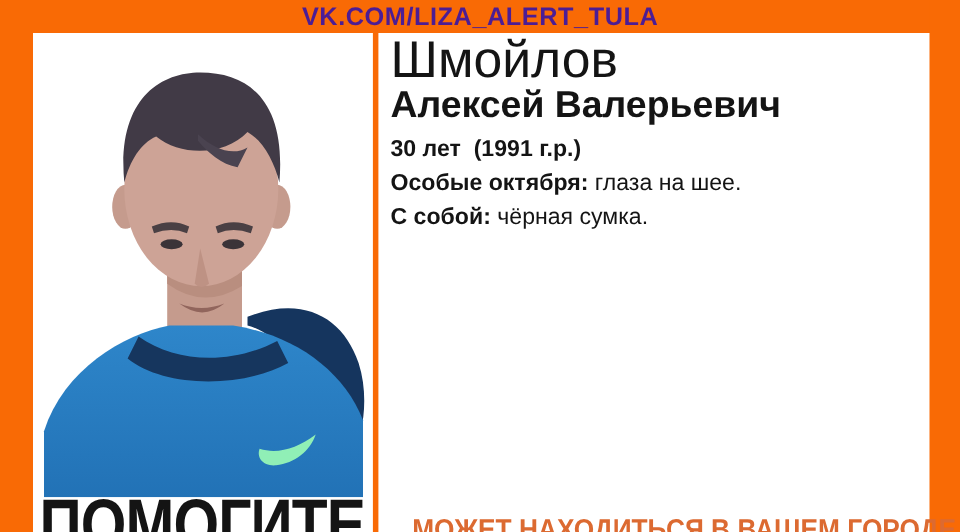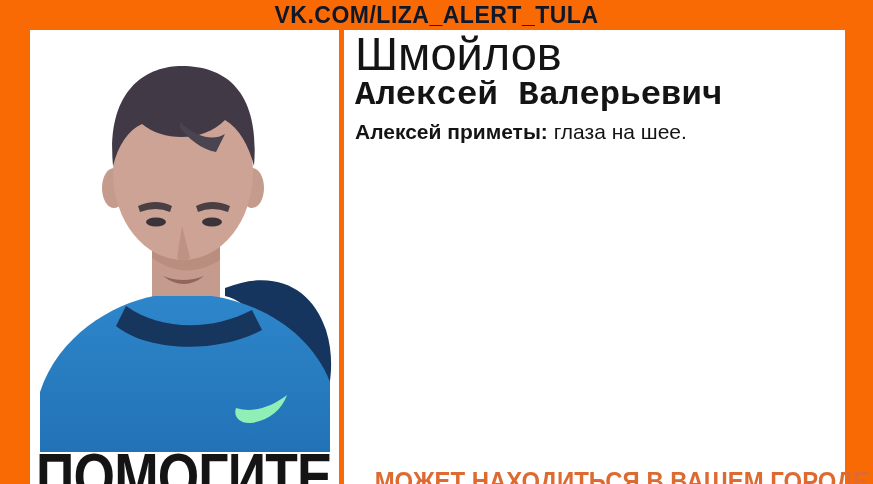--- a/index.html
+++ b/index.html
@@ -13,21 +13,21 @@
   }
   .poster { position: absolute; inset: 0; }
 
   
   .header-band {
     position: absolute; top: 0; left: 0; right: 0; height: 30px;
     background: #F96A05;
     display: flex; align-items: center; justify-content: center;
   }
   .header-url {
-    color: #0f172a; font-weight: 700; font-size: 23px;
+    color: #4c1d95; font-weight: 700; font-size: 23px;
     letter-spacing: 0.5px; line-height: 30px;
   }
   .border-left  { position: absolute; left: 0;  top: 0; bottom: 0; width: 30px; background: #F96A05; }
   .border-right { position: absolute; right: 0; top: 0; bottom: 0; width: 28px; background: #F96A05; }
   .divider      { position: absolute; left: 339px; top: 30px; bottom: 0; width: 5px; background: #F96A05; }
 
   
   .photo-col { position: absolute; left: 30px; top: 30px; width: 297px; height: 454px; background: #fff; }
   .photo { position: absolute; left: 0; top: 0; width: 309px; height: 422px; }
   .photo svg { display: block; width: 100%; height: 100%; }
@@ -42,21 +42,21 @@
   
   .info-col {
     position: absolute; left: 355px; top: 30px; width: 492px; height: 454px;
   }
   .info-col h1 {
     margin: 0; padding-top: 0;
     font-size: 47px; line-height: 47px; font-weight: 400;
   }
   .info-col h2 {
     margin: 0;
-    font-size: 34px; line-height: 36px; font-weight: 700; font-family: Liberation Mono, monospace;
+    font-size: 34px; line-height: 36px; font-weight: 700;
   }
   .info-col p { margin: 0; font-size: 21px; line-height: 25px; }
   .p-age   { margin-top: 10px !important; font-weight: 700; white-space: pre-wrap; }
   .p-bold  { margin-top: 6px !important; font-weight: 700; }
   .p-detail{ margin-top: 6px !important; font-weight: 400; }
   .p-detail b { font-weight: 700; }
 
   .notice {
     position: absolute; top: 436px; left: 0; width: 100%;
     text-align: center; white-space: nowrap;
@@ -121,22 +121,24 @@
 
         <path d="M206 378 C222 383 240 378 257 365 C252 380 238 391 221 393 C209 394 203 386 206 378 Z" fill="#90EFB6"></path>
       </svg>
     </div>
     <div class="help-text">ПОМОГИТЕ</div>
   </div>
 
   <div class="info-col">
     <h1>Шмойлов</h1>
     <h2>Алексей Валерьевич</h2>
+    <p class="p-age">30 лет  (1991 г.р.)</p>
 
-    <p class="p-detail"><b>Алексей приметы:</b> <span>глаза на шее.</span></p>
+    <p class="p-detail"><b>Особые октября:</b> <span>глаза на шее.</span></p>
 
 
 
+    <p class="p-detail"><b>С собой:</b> <span>чёрная сумка.</span></p>
 
     <div class="notice">МОЖЕТ НАХОДИТЬСЯ В ВАШЕМ ГОРОДЕ</div>
   </div>
 
 </div>
 
 </body></html>

